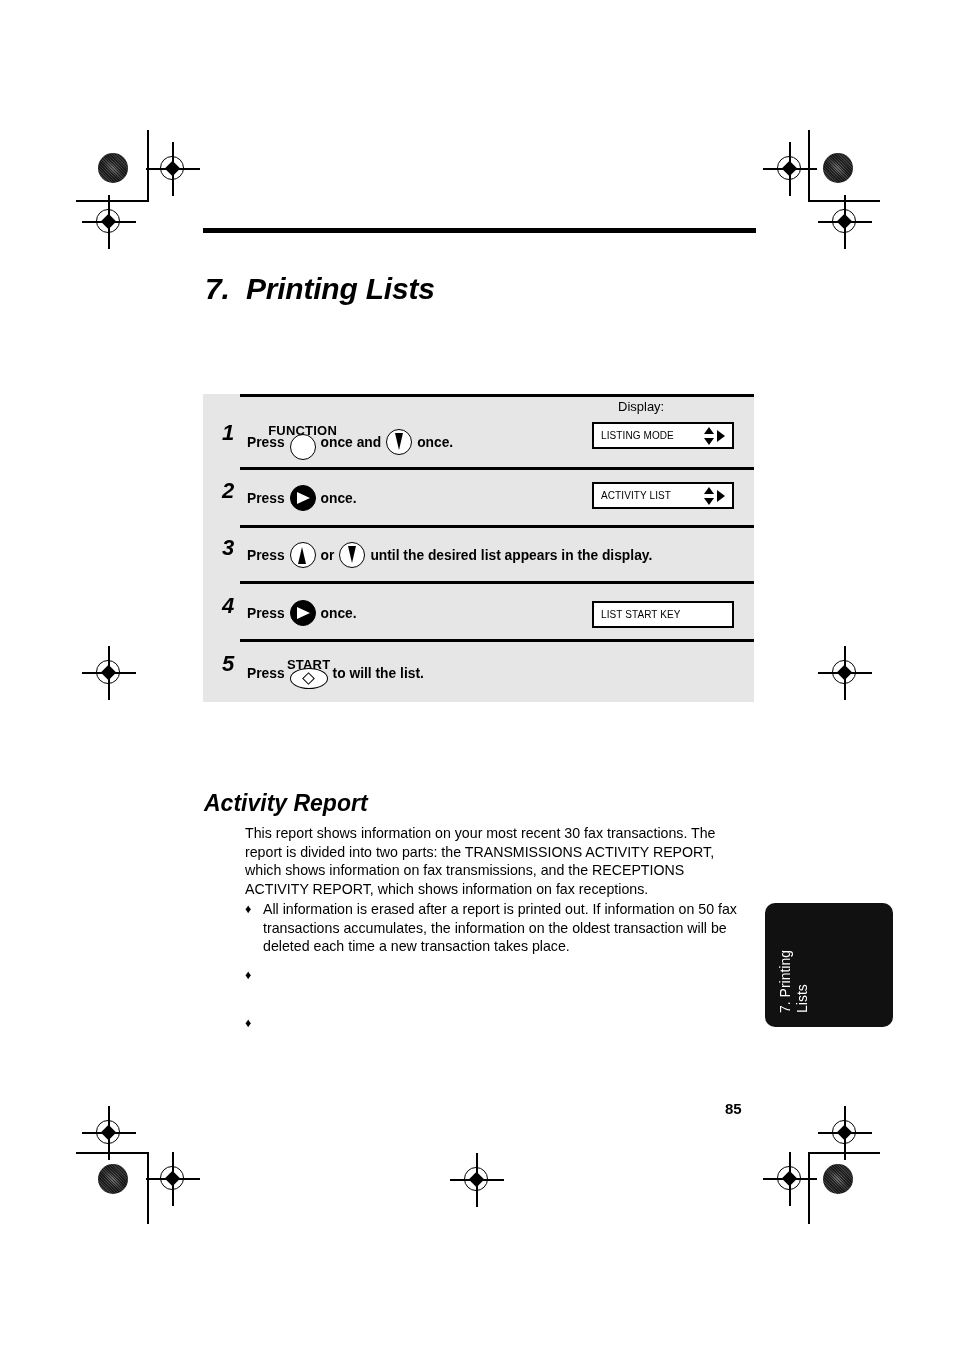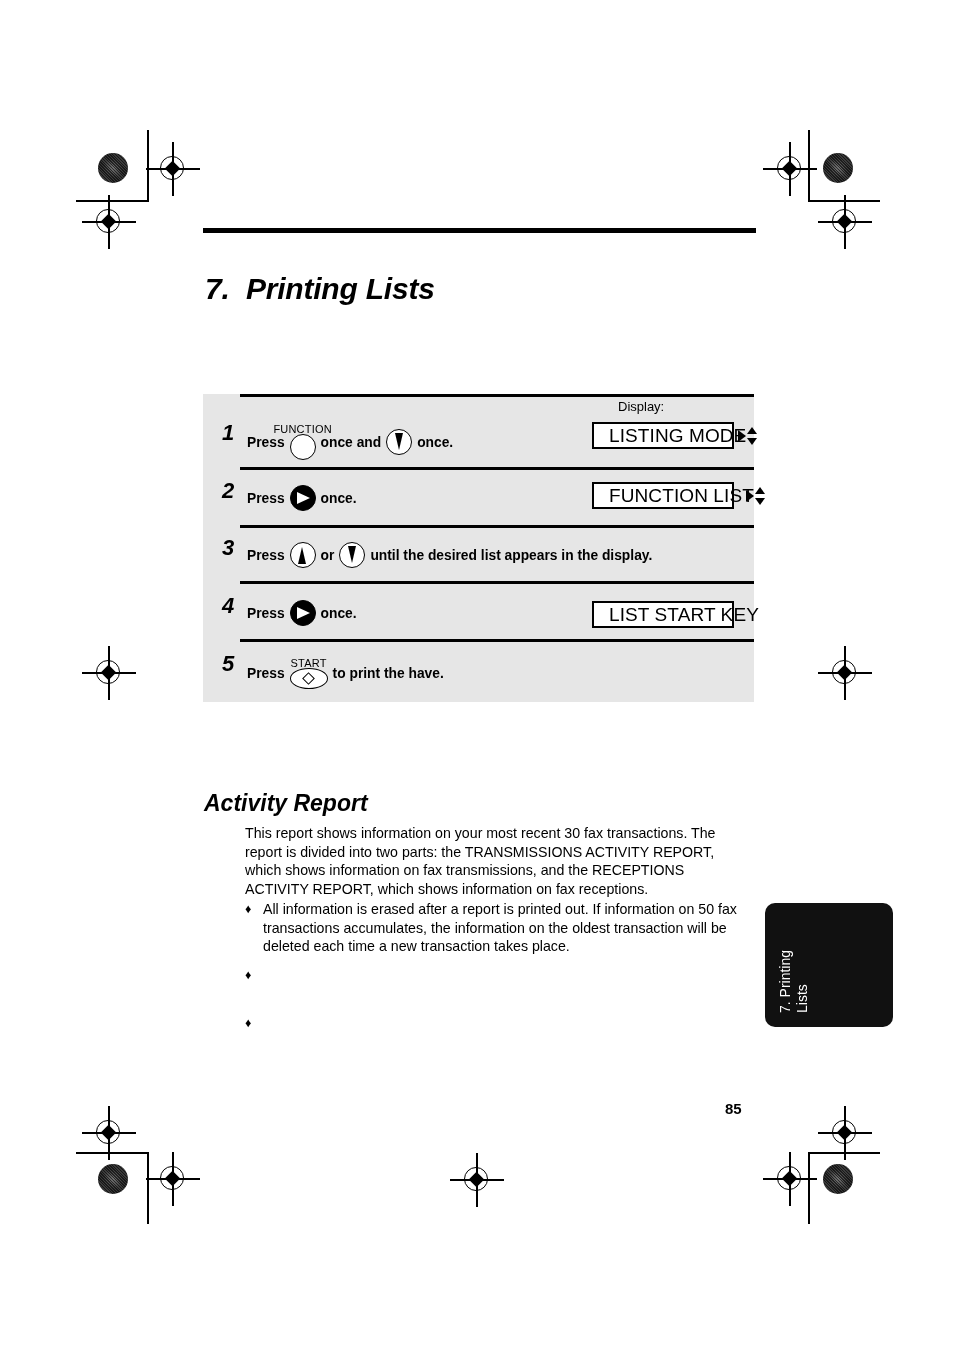--- a/index.html
+++ b/index.html
@@ -181,22 +181,22 @@
   .key-labeled {
     position: relative;
     display: inline-block;
     vertical-align: middle;
     padding-top: 10px;
   }
   .key-cap {
     position: absolute;
     top: -1px; left: 50%;
     transform: translateX(-50%);
-    font-size: 11px;
-    font-weight: normal;
+    font-size: 13px;
+    font-weight: bold;
     letter-spacing: 0.2px;
     white-space: nowrap;
   }
 
   .key-oval {
     display: inline-block;
     position: relative;
     width: 38px; height: 21px;
     border: 1.7px solid #000;
     border-radius: 50%;
@@ -220,22 +220,22 @@
     font-size: 13px;
     white-space: nowrap;
   }
   .lcd {
     position: absolute;
     background: #fff;
     border: 2.2px solid #000;
     box-sizing: border-box;
     display: flex;
     align-items: center;
-    padding: 0 15px;
-    font-size: 19px;
+    padding: 0 7px;
+    font-size: 10px;
     letter-spacing: 0.1px;
     white-space: nowrap;
   }
   .lcd .lcd-text { flex: 0 0 auto; }
   .lcd .lcd-arrows {
     margin-left: auto;
     position: relative;
     width: 22px; height: 18px;
   }
   .lcd .ar-up {
@@ -473,37 +473,37 @@
       <span>once.</span>
     </div>
 
     <div class="step-num" style="left:19px; top:257px;">5</div>
     <div class="step-text" style="left:44px; top:264px;">
       <span>Press</span>
       <span class="key-labeled">
         <span class="key-cap">START</span>
         <span class="key-oval"><span class="diamond-glyph"></span></span>
       </span>
-      <span>to print the have.</span>
+      <span>to will the list.</span>
     </div>
   </div>
 
   <div class="display-label" style="left:618px; top:399px;">Display:</div>
 
   <div class="lcd" style="left:592px; top:422px; width:142px; height:27px;">
     <span class="lcd-text">LISTING MODE</span>
     <span class="lcd-arrows">
       <span class="ar-up"></span>
         <span class="ar-down"></span>
         <span class="ar-right"></span>
     </span>
   </div>
 
   <div class="lcd" style="left:592px; top:482px; width:142px; height:27px;">
-    <span class="lcd-text">FUNCTION LIST</span>
+    <span class="lcd-text">ACTIVITY LIST</span>
     <span class="lcd-arrows">
       <span class="ar-up"></span>
         <span class="ar-down"></span>
         <span class="ar-right"></span>
     </span>
   </div>
 
   <div class="lcd" style="left:592px; top:601px; width:142px; height:27px;">
     <span class="lcd-text">LIST START KEY</span>
   </div>

